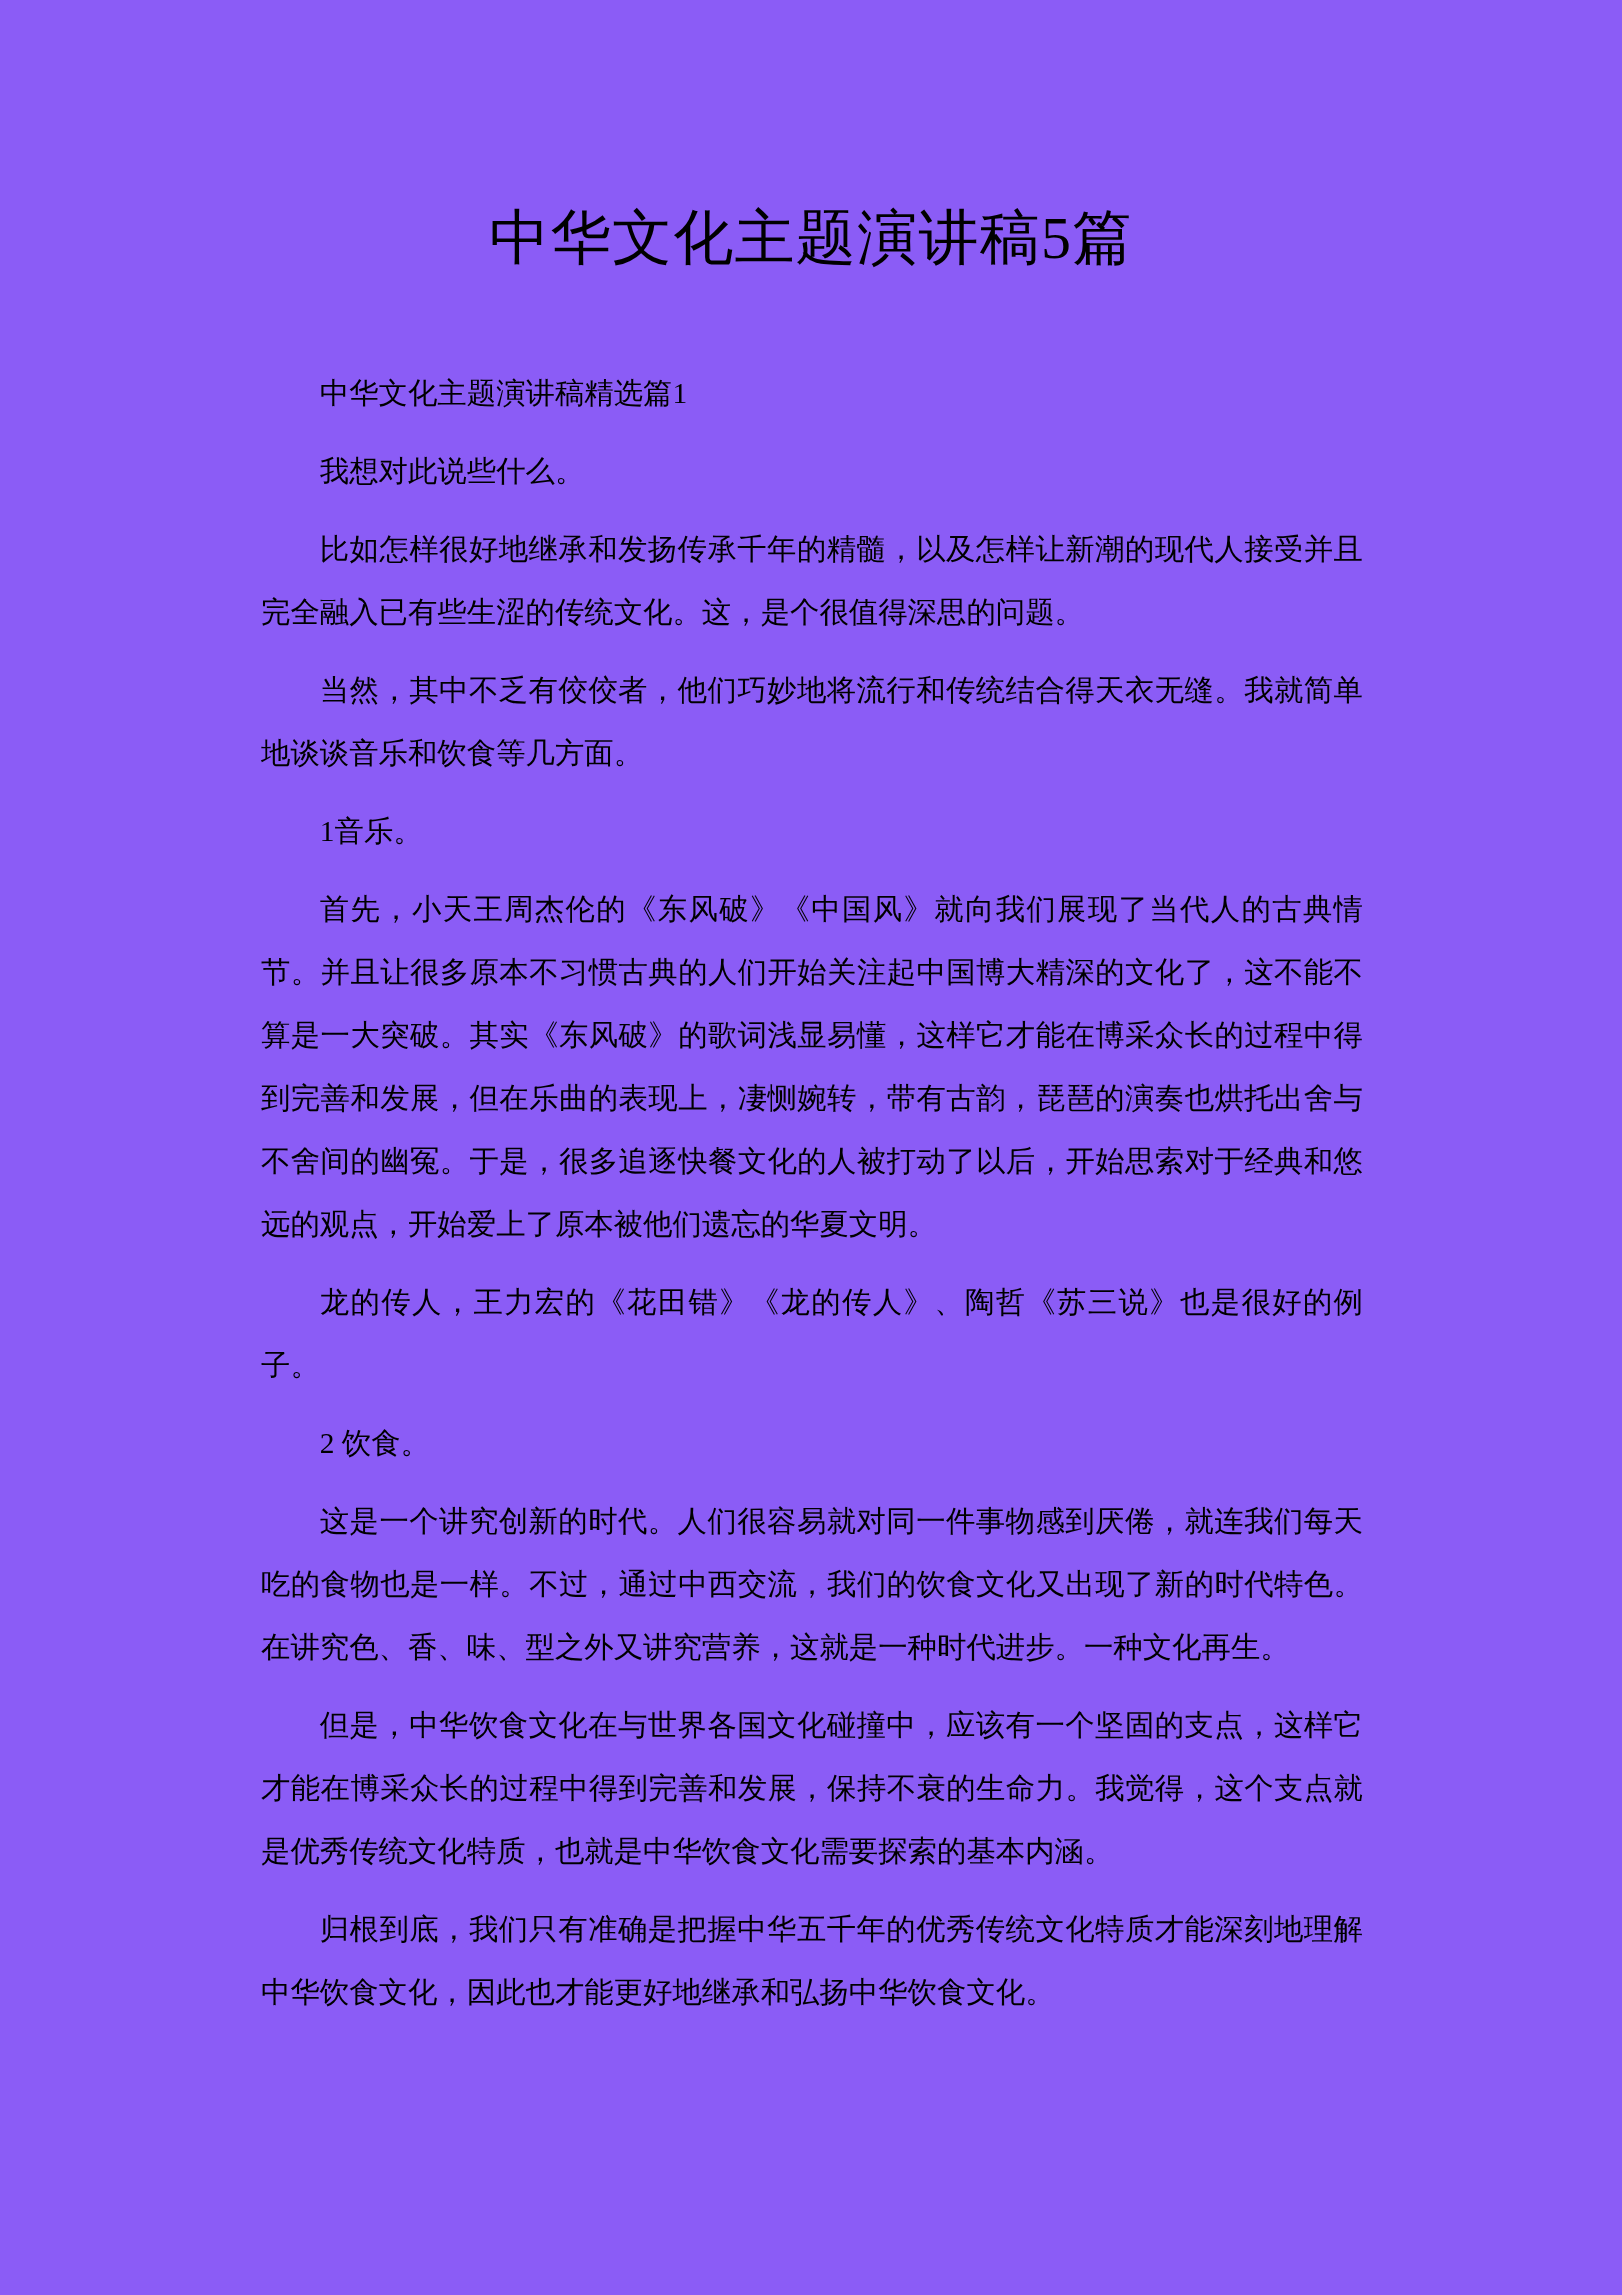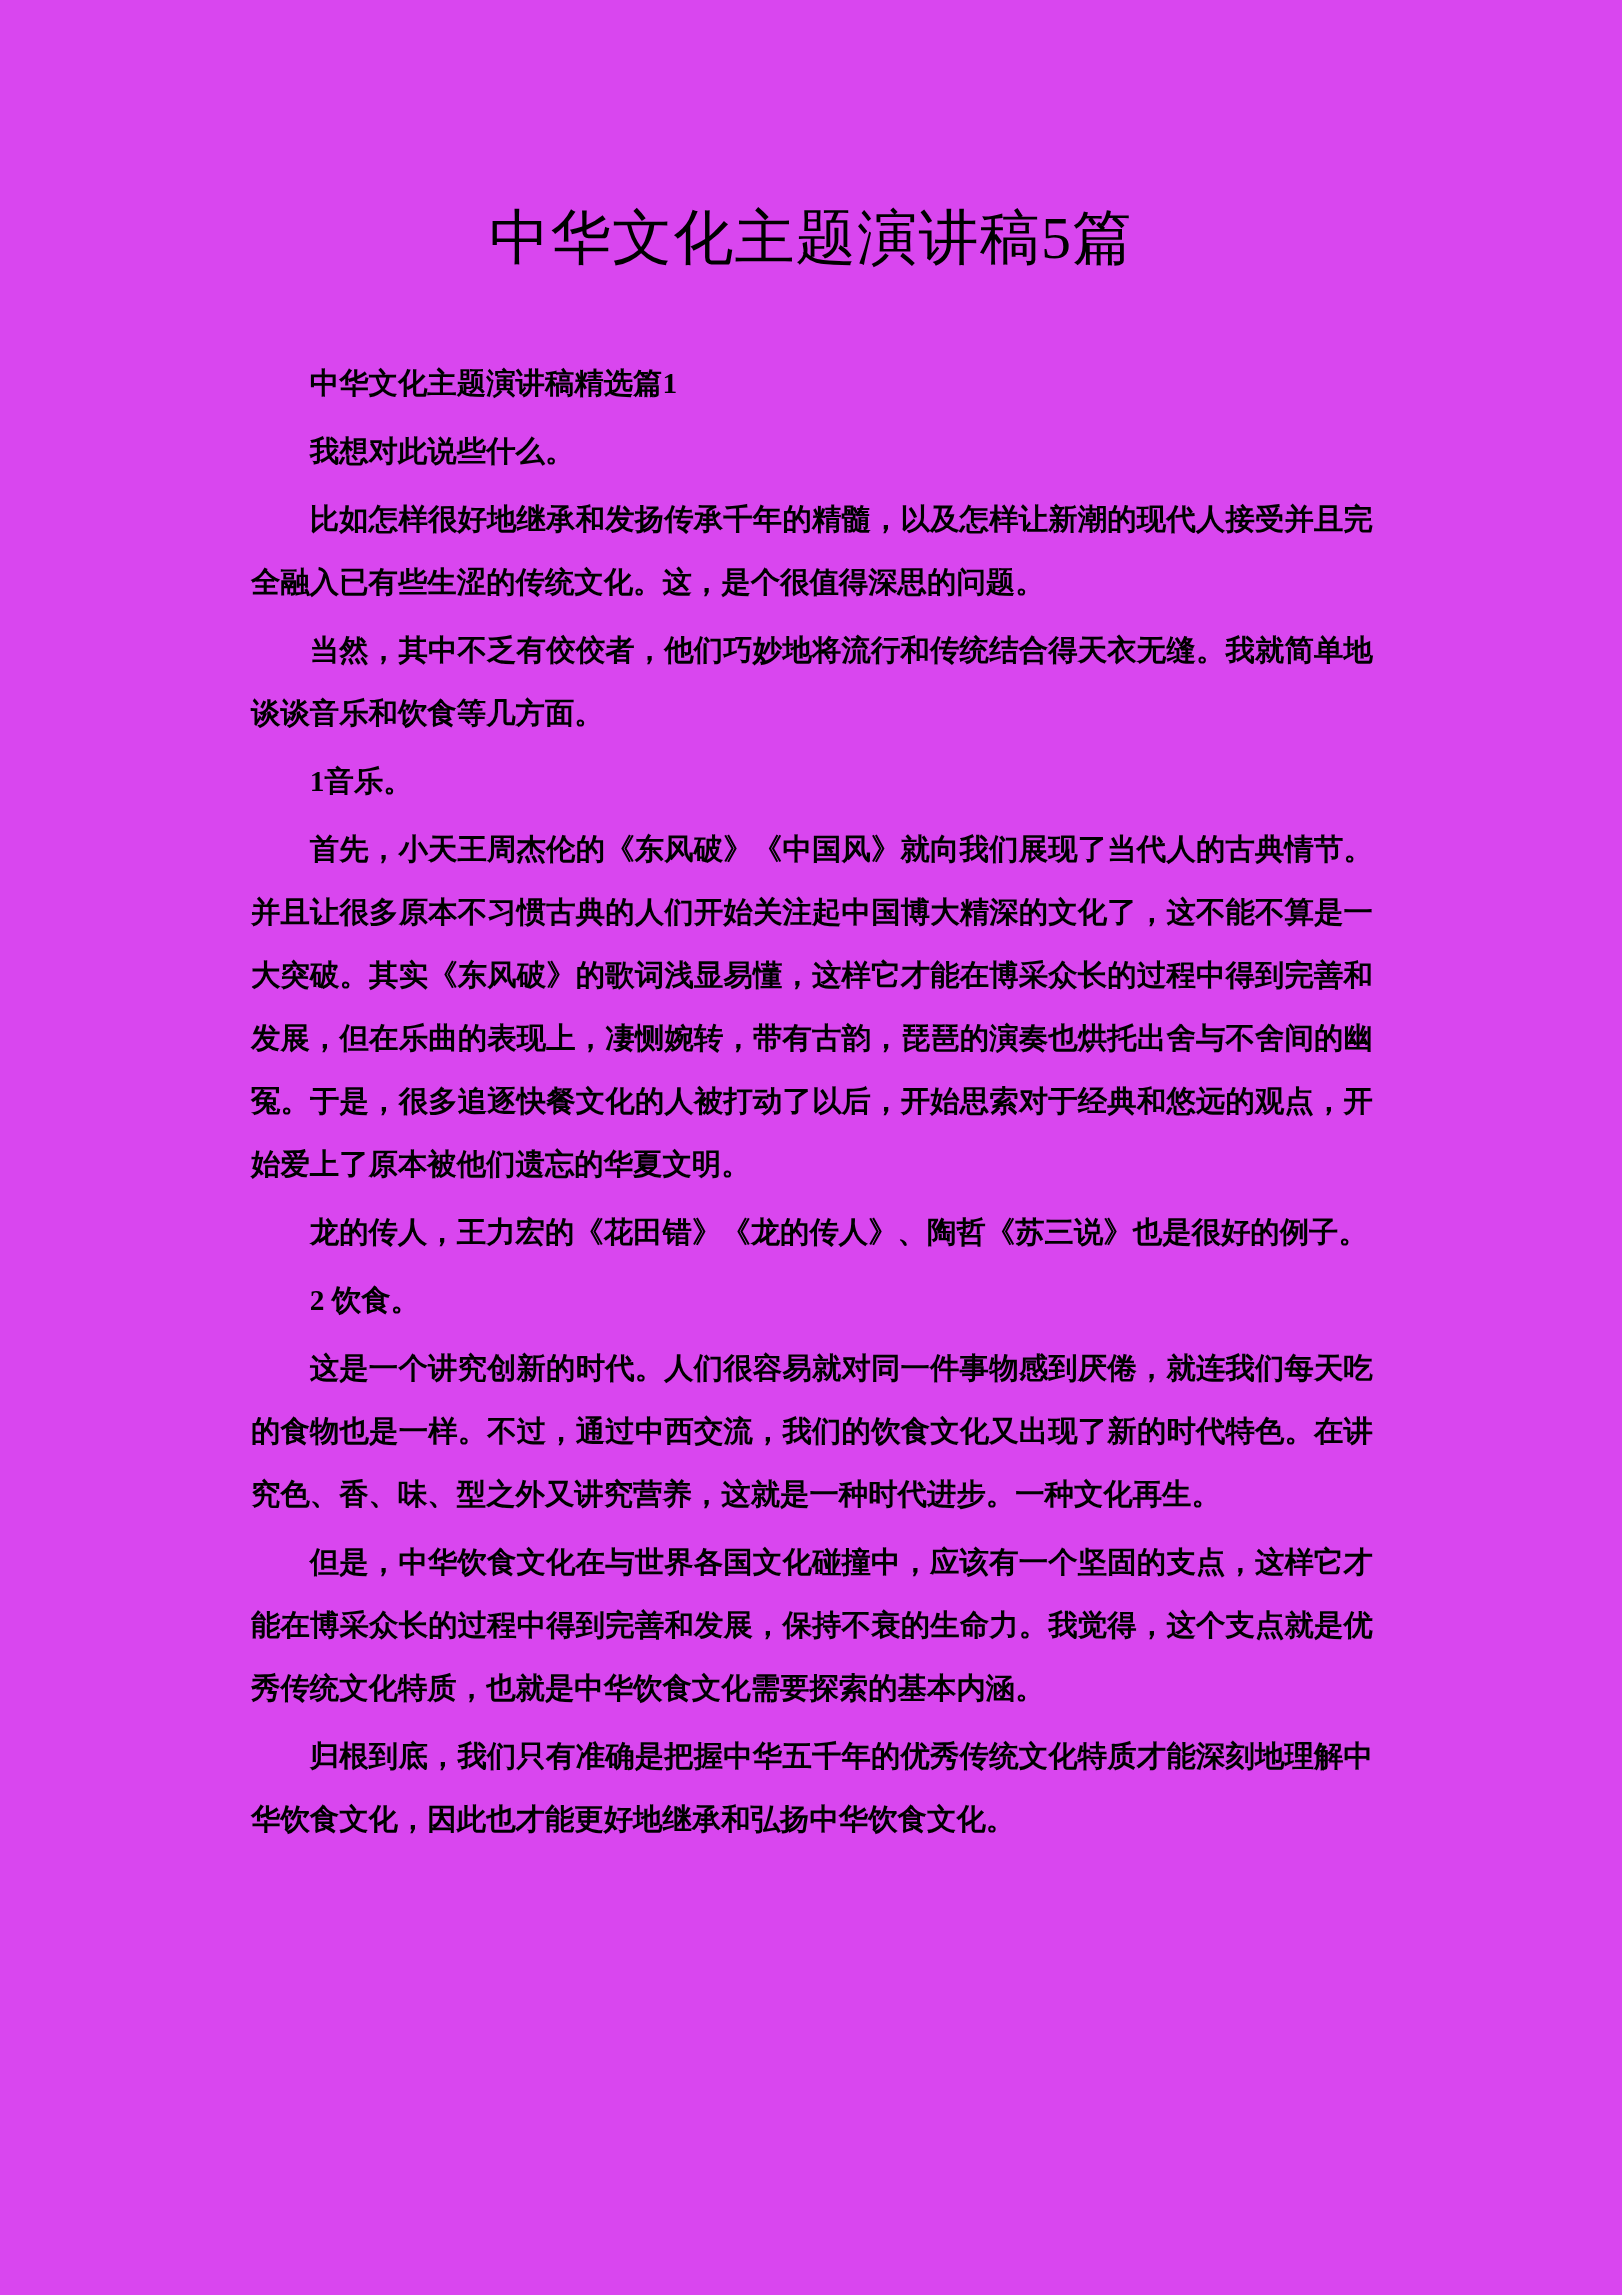--- a/index.html
+++ b/index.html
@@ -14,21 +14,21 @@
       overflow: hidden;
       color: #000000;
       font-family: "Liberation Serif", "DejaVu Serif", serif;
     }
     .page {
       position: absolute;
       left: 0;
       top: 0;
       width: 1623px;
       height: 2295px;
-      background: #d946ef;
+      background: #8b5cf6;
     }
     .title {
       position: absolute;
       left: 0;
       top: 196px;
       width: 1623px;
       text-align: center;
       font-size: 60px;
       line-height: 85px;
       letter-spacing: 1.3px;
@@ -39,23 +39,22 @@
       position: absolute;
       left: 246px;
       top: 347px;
       width: 1132px;
       font-size: 29.4px;
       line-height: 63px;
       text-align: justify;
       text-justify: inter-character;
     }
     .body p {
-      margin: 5px;
+      margin: 15px;
       text-indent: 2em;
-      font-weight: bold;
     }
   </style>
 </head>
 <body>
 
 <div class="page">
   <h1 class="title">中华文化主题演讲稿5篇</h1>
 
   <div class="body">
     <p>中华文化主题演讲稿精选篇1</p>

